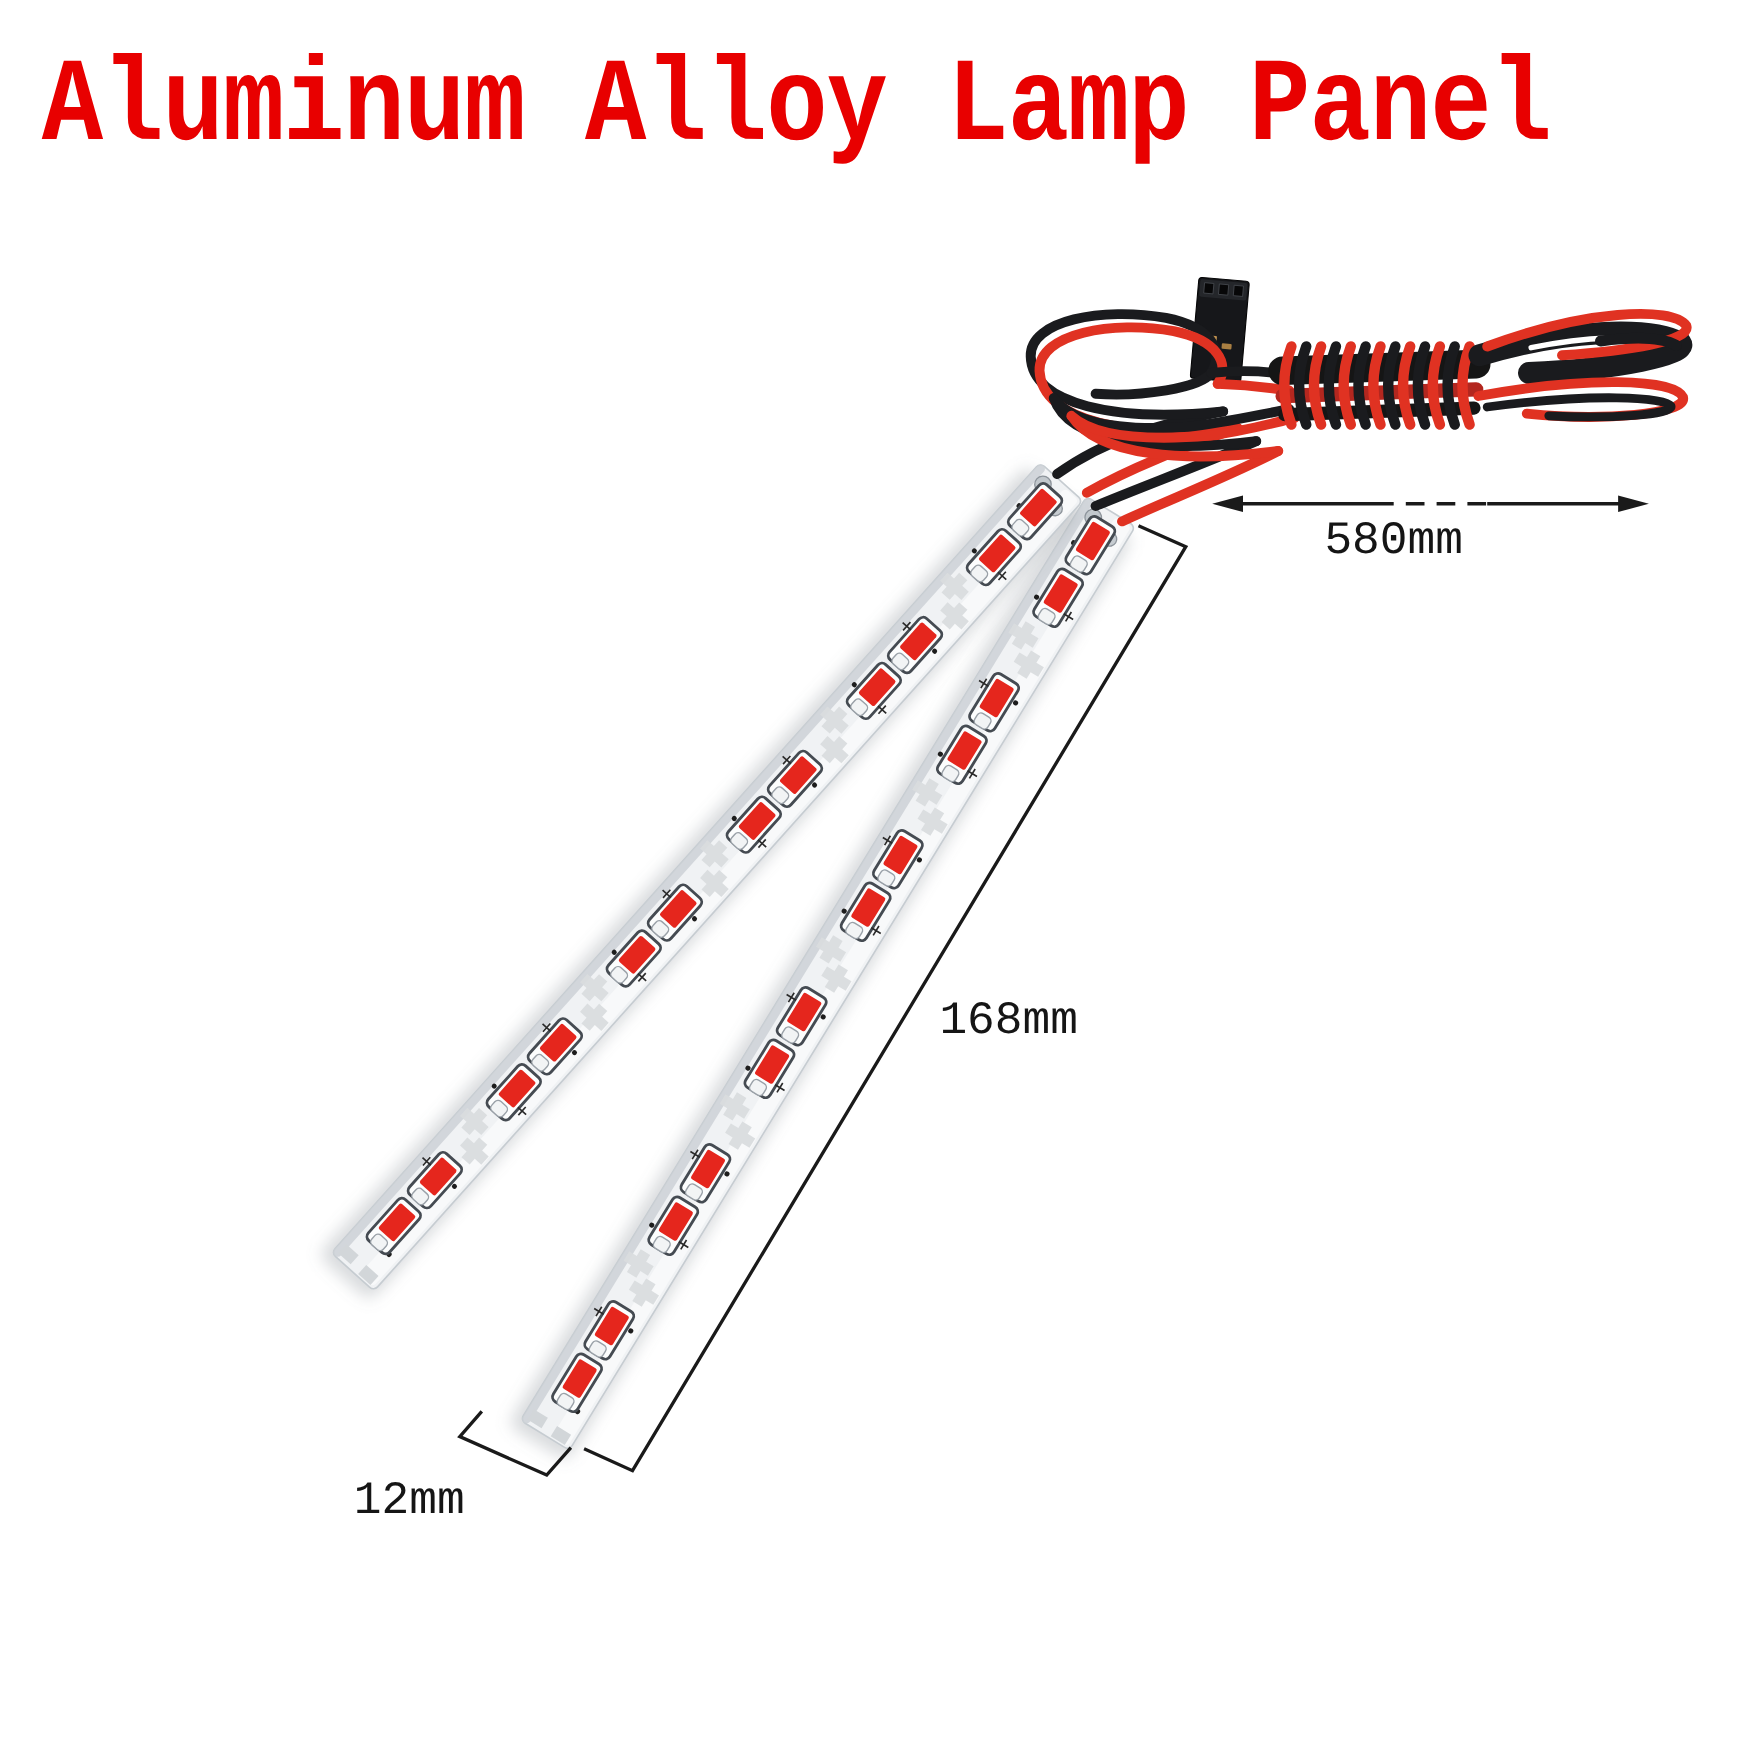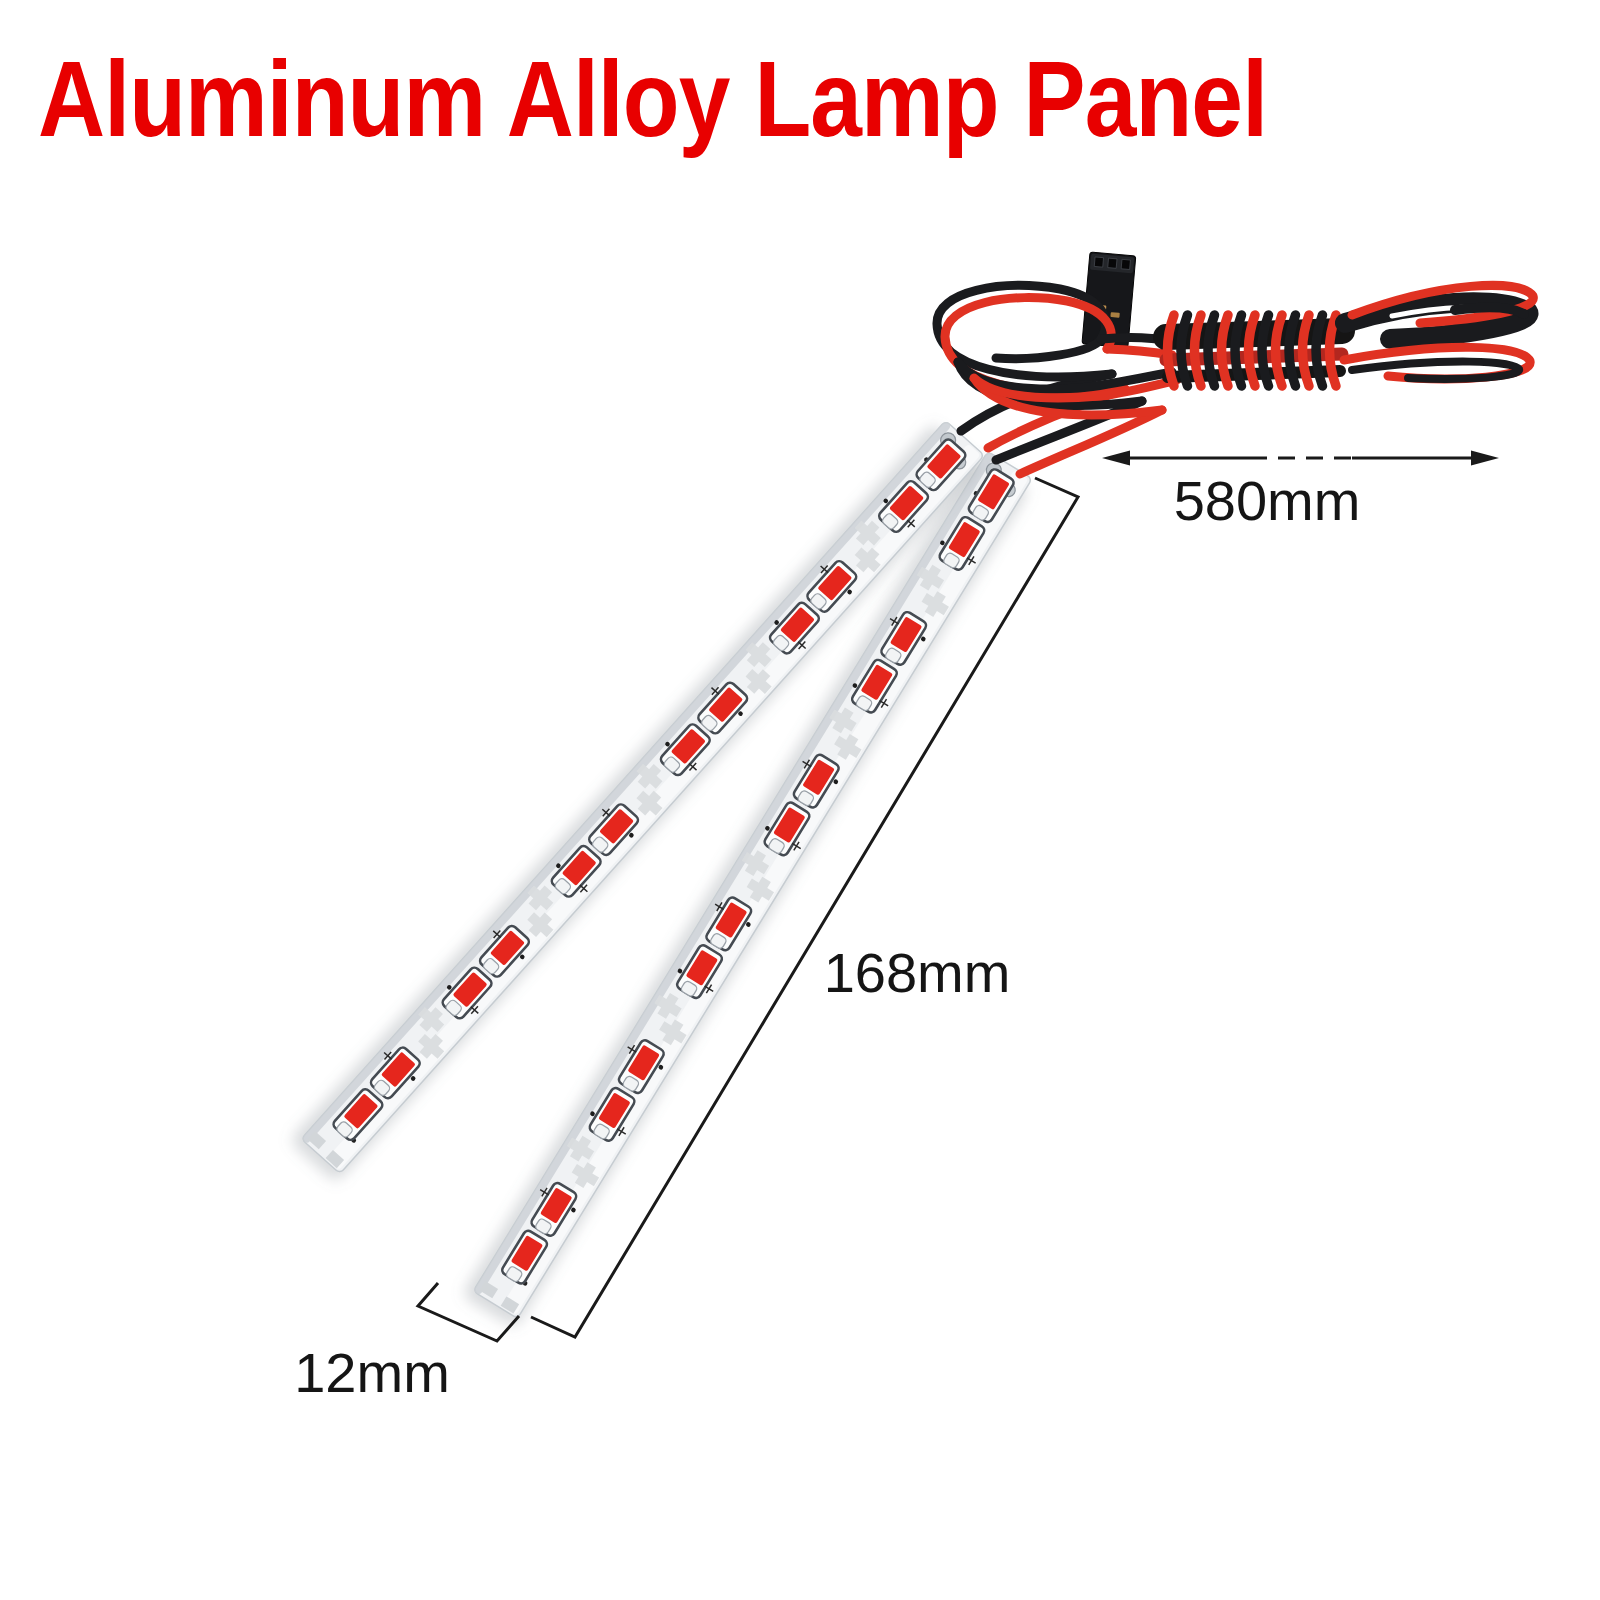--- a/index.html
+++ b/index.html
@@ -1,23 +1,23 @@
 <!DOCTYPE html>
 <html><head>
 <meta charset="utf-8">
 <style>
   html,body{margin:0;padding:0;background:#fff;}
   .canvas{position:relative;width:1600px;height:1600px;background:#ffffff;overflow:hidden;
-          font-family:Liberation Sans, sans-serif;}
+          font-family:Liberation Mono, monospace;}
   .title{position:absolute;left:38px;top:42px;font-weight:bold;font-size:108px;line-height:1.05;
          color:#e80000;white-space:nowrap;letter-spacing:-1px;transform:scaleX(.86);
          transform-origin:left top;}
-  .dim-label{position:absolute;font-size:56px;color:#151515;text-align:center;white-space:nowrap;}
+  .dim-label{position:absolute;font-size:42px;color:#151515;text-align:center;white-space:nowrap;}
   .dim-580{left:1152px;top:468px;width:230px;}
-  .dim-168{left:822px;top:904px;width:190px;margin-top:36px;}
+  .dim-168{left:822px;top:904px;width:190px;}
   .dim-12{left:282px;top:1340px;width:180px;}
   svg{position:absolute;left:0;top:0;}
 </style>
 </head>
 <body>
 
 <div class="canvas">
 
   <svg id="scene" width="1600" height="1600" viewBox="0 0 1600 1600">
     <defs>

